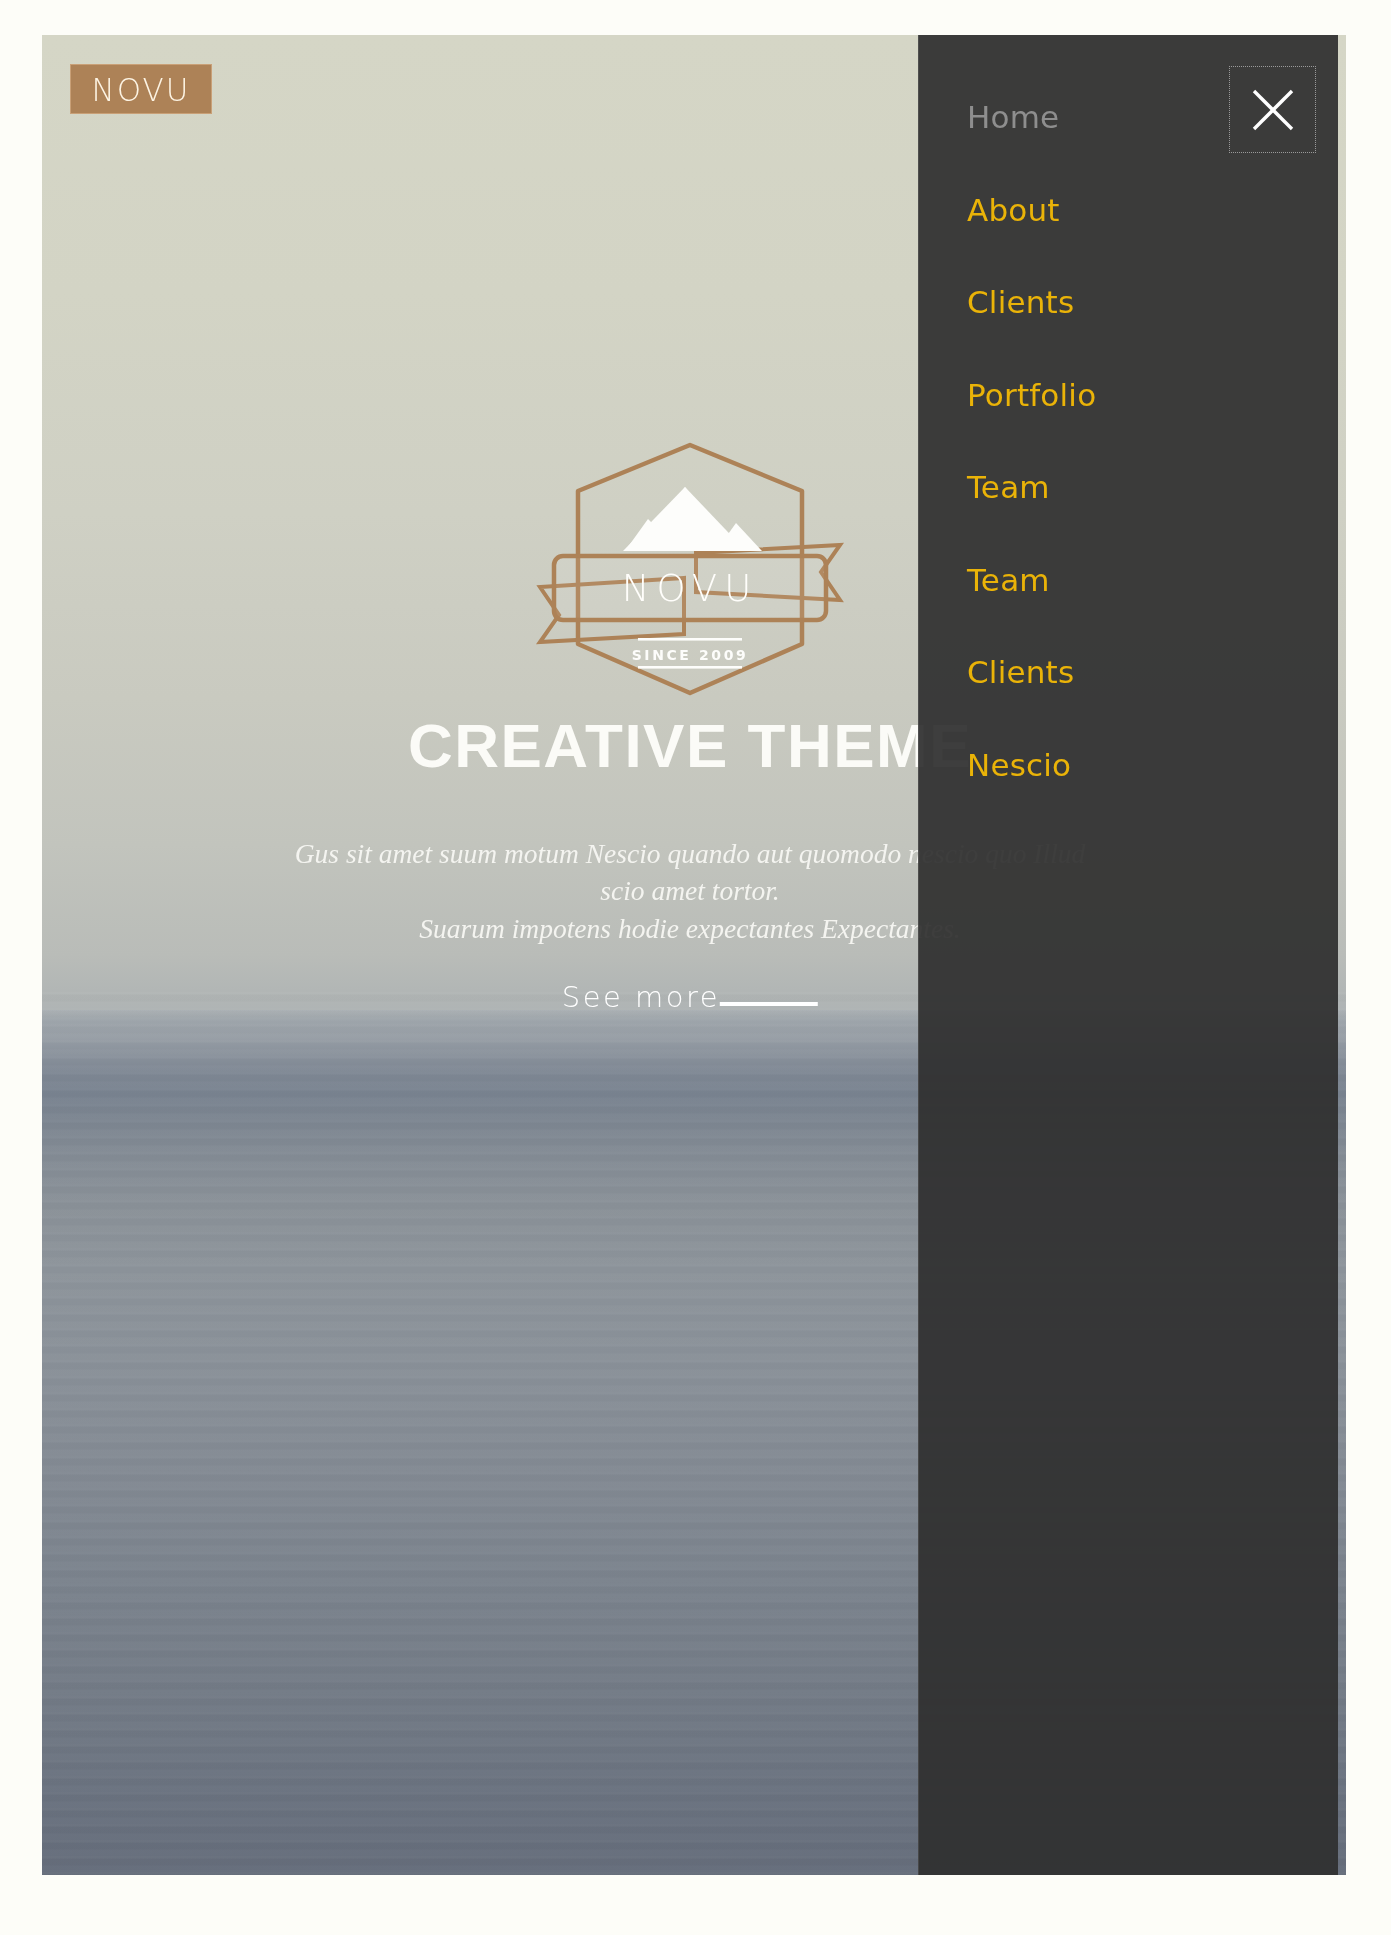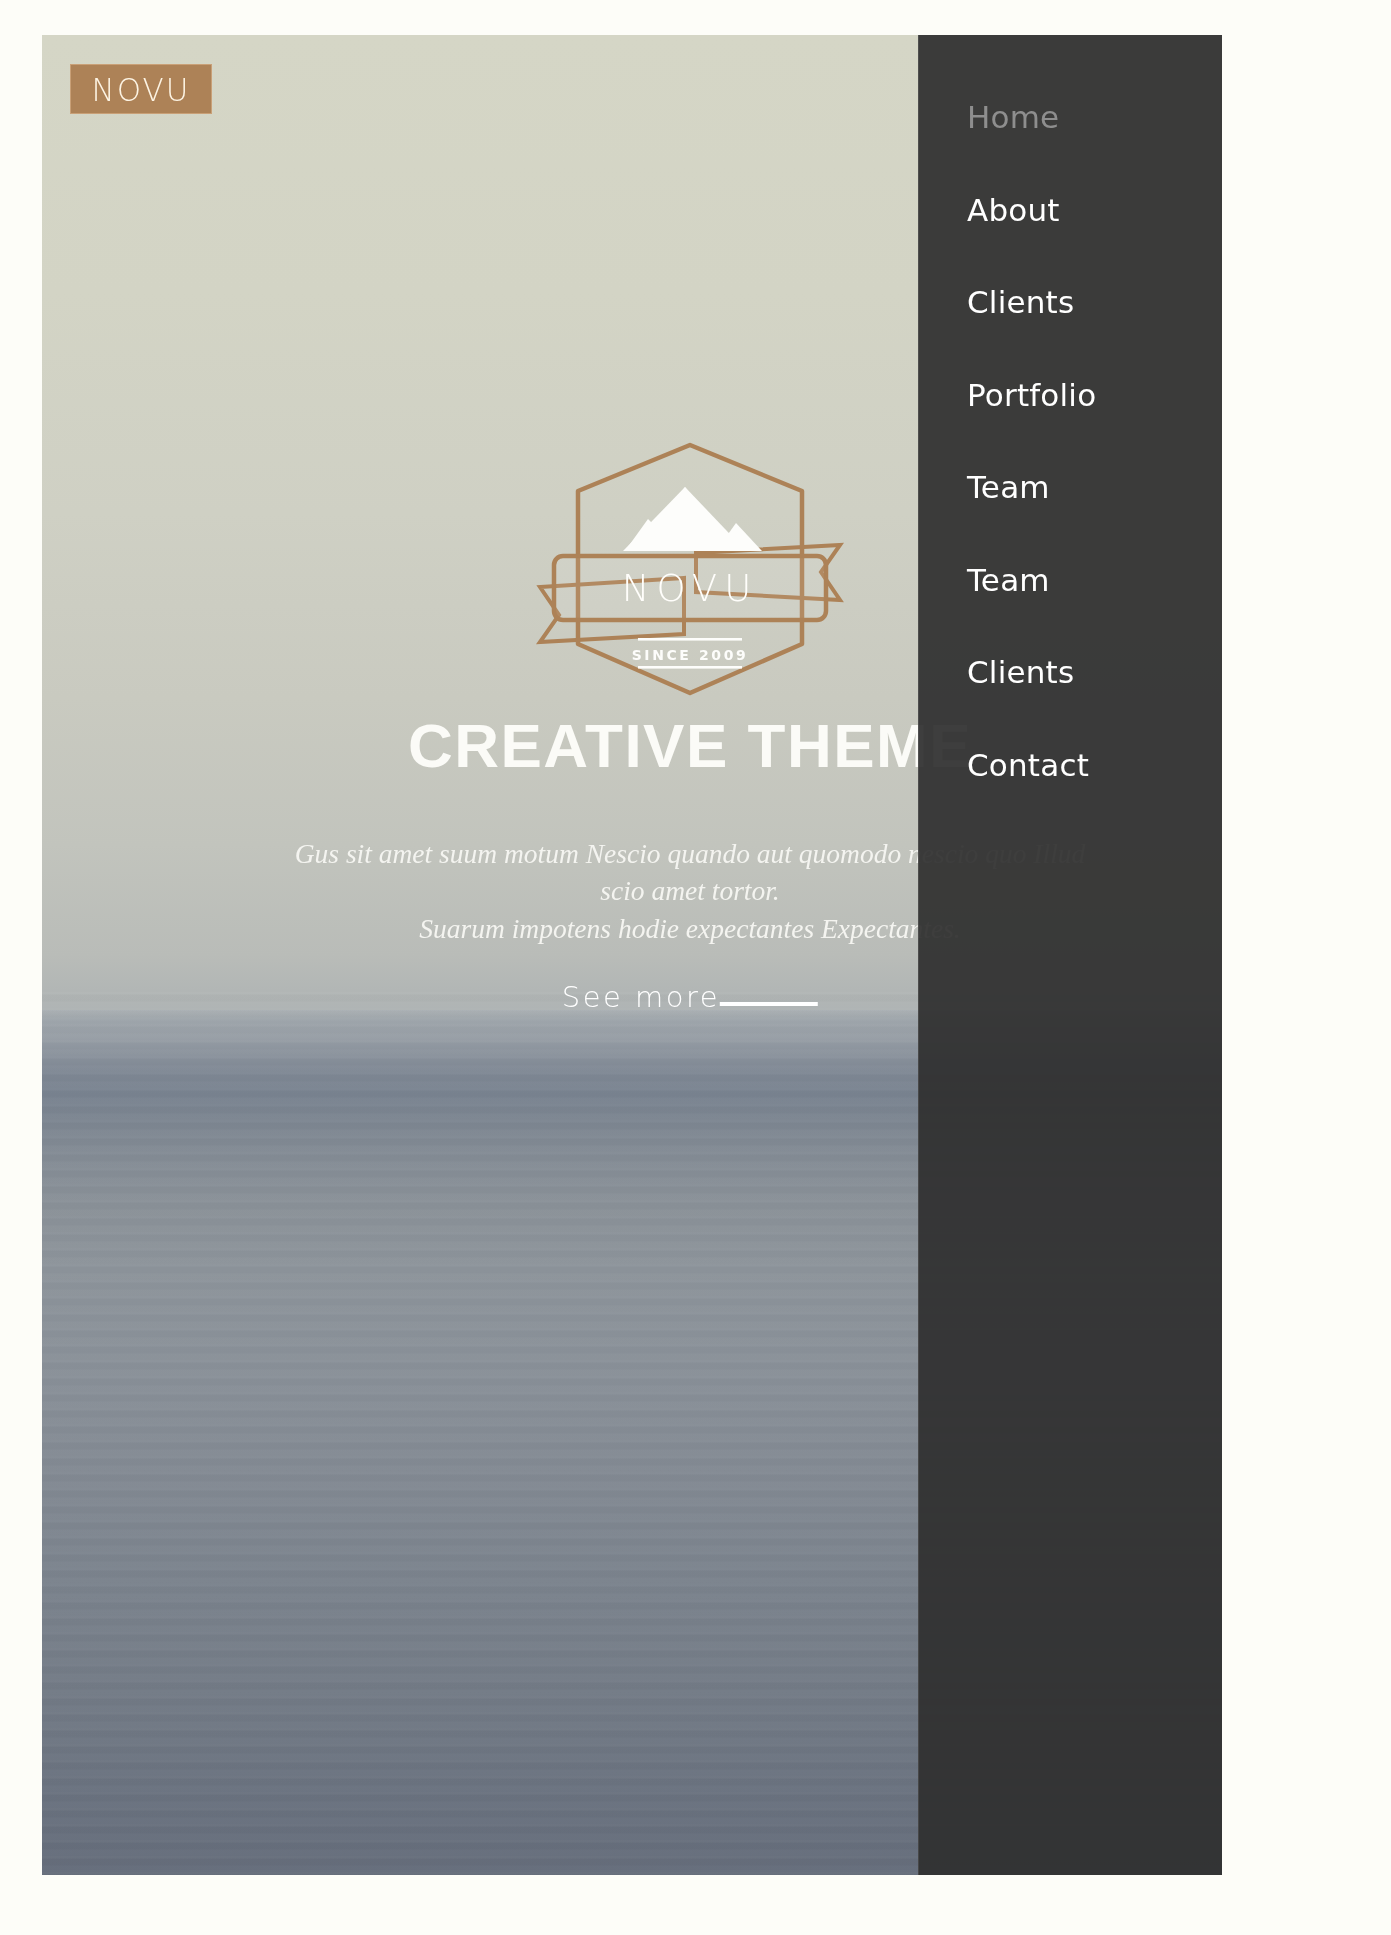--- a/index.html
+++ b/index.html
@@ -8,21 +8,21 @@
     width:1391px; height:1935px;
     background:#fdfdf8;
     font-family:"Liberation Sans", sans-serif;
     overflow:hidden;
   }
 
   
   #viewport {
     position:absolute;
     left:42px; top:35px;
-    width:1180px; height:1840px;
+    width:1304px; height:1840px;
     overflow:hidden;
   }
 
   
   .hero-bg {
     position:absolute; inset:0;
     background:
       linear-gradient(to bottom,
         #d5d6c6 0%,
         #d3d4c5 14%,
@@ -158,21 +158,21 @@
   }
   .nav-item {
     height:92.5px;
     display:flex; align-items:center;
     cursor:pointer;
     margin-left:12px;
   }
   .nav-item-label {
     font-size:31px;
     font-weight:400;
-    color:#ffffff;
+    color:#eab308;
     font-family:"DejaVu Sans", sans-serif;
     letter-spacing:0.2px;
   }
   .nav-item.is-active .nav-item-label { color:#8e8e8e; }
 
   
   .nav-close {
     position:absolute;
     right:22px; top:31px;
     width:87px; height:87px;
@@ -262,19 +262,19 @@
         <li class="nav-item">
           <span class="nav-item-label">Team</span>
         </li>
         <li class="nav-item">
           <span class="nav-item-label">Team</span>
         </li>
         <li class="nav-item">
           <span class="nav-item-label">Clients</span>
         </li>
         <li class="nav-item">
-          <span class="nav-item-label">Contact</span>
+          <span class="nav-item-label">Nescio</span>
         </li>
       </ul>
 
   </nav>
 
 </div>
 
 </body></html>

